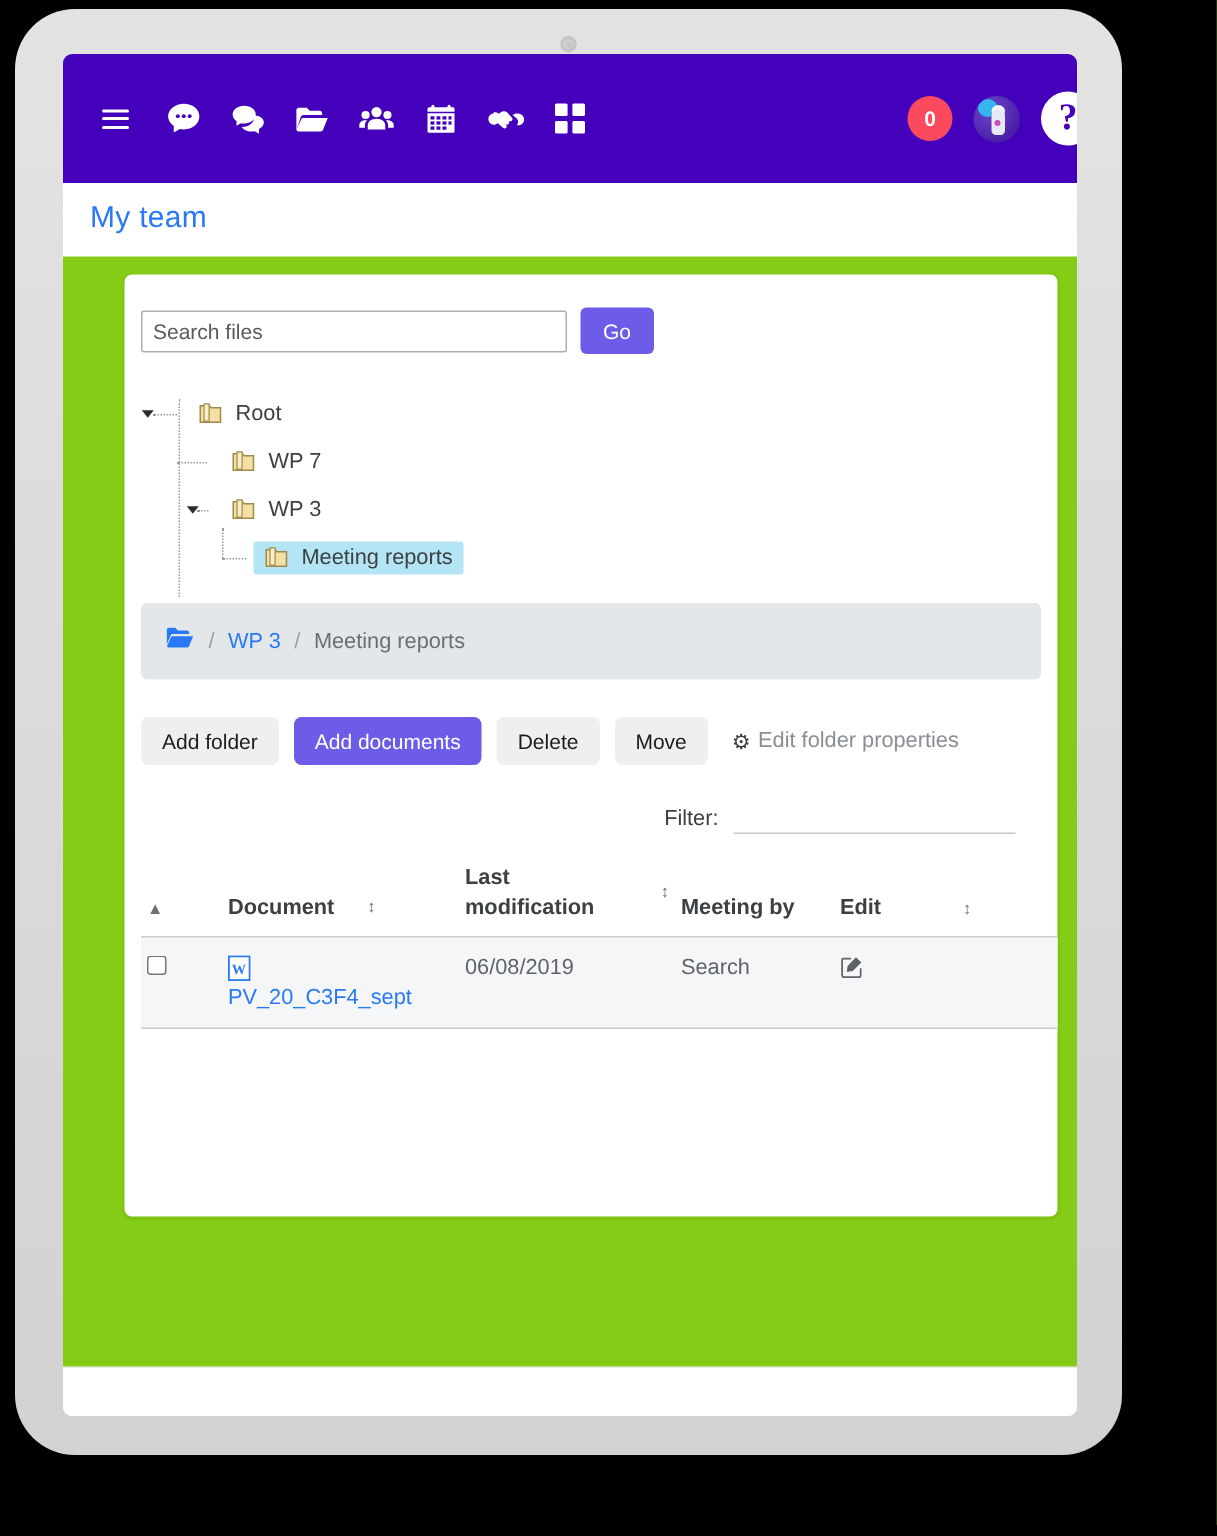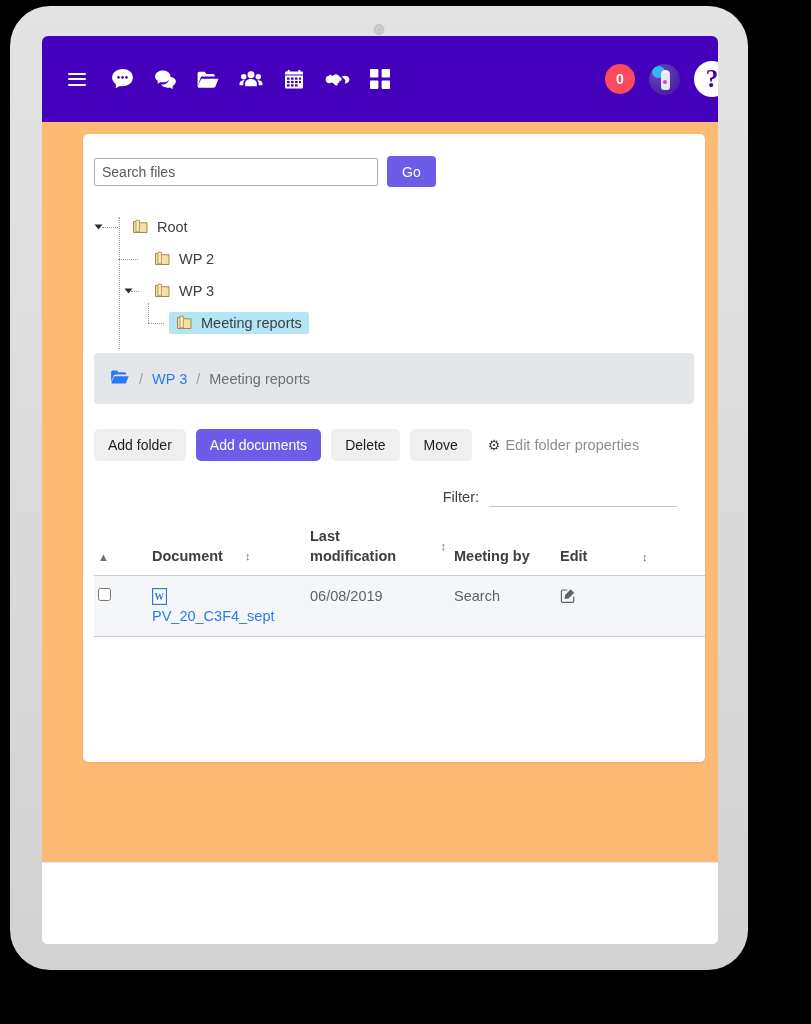--- a/index.html
+++ b/index.html
@@ -103,21 +103,21 @@
   
   .titlebar {
     background:#fff; padding: 12px 0 14px 18px;
   }
   .page-title {
     font-size: 20px; color:#2979f6; font-weight:400; letter-spacing:.2px;
   }
 
   
   .page-body {
-    background:#fdba74;
+    background:#84cc16;
     height: 740px;
     padding: 14px 0 0 0;
     position:relative;
   }
   .card {
     position:absolute; left:41px; top:12px;
     width: 622px; height: 628px;
     background:#fff;
     border-radius: 5px;
     box-shadow: 0 1px 3px rgba(0,0,0,.10);
@@ -338,20 +338,23 @@
         <div class="avatar">
           <div class="balloon"></div>
           <div class="head"></div>
           <div class="body"></div>
           <div class="dot"></div>
         </div>
         <div class="help">?</div>
       </div>
     </div>
 
+    <div class="titlebar">
+      <div class="page-title">My team</div>
+    </div>
 
     <div class="page-body">
       <div class="card">
 
         <div class="search-row">
           <input class="search-input" type="text" placeholder="Search files" style="">
           <button class="go-btn">Go</button>
         </div>
 
         <div class="tree">
@@ -379,21 +382,21 @@
             <div class="hook" style="flex:0 0 52px;width:52px;">
               <div class="thook" style="left:23px; top:16px; width:20px;"></div>
             </div>
             <div class="node">
               <span class="folder-ico">
                 <svg width="17" height="16" viewBox="0 0 17 16">
                   <path d="M1.5 2.5h6l1.2 1.3h6.3v9.7H1.5z" fill="#f4e0a4" stroke="#a08a4a" stroke-width="1"></path>
                   <path d="M4 1.2h3.4v11.6H4z" fill="#f8edc6" stroke="#a08a4a" stroke-width=".8"></path>
                 </svg>
               </span>
-              <span>WP 2</span>
+              <span>WP 7</span>
             </div>
           </div>
 
           <div class="tree-row">
             <div class="hook" style="flex:0 0 52px;width:52px;">
               <div class="arrowmark" style="left:31px; top:12px; transform:rotate(90deg);"></div>
               <div class="thook" style="left:36px; top:16px; width:8px;"></div>
             </div>
             <div class="node">
               <span class="folder-ico">

